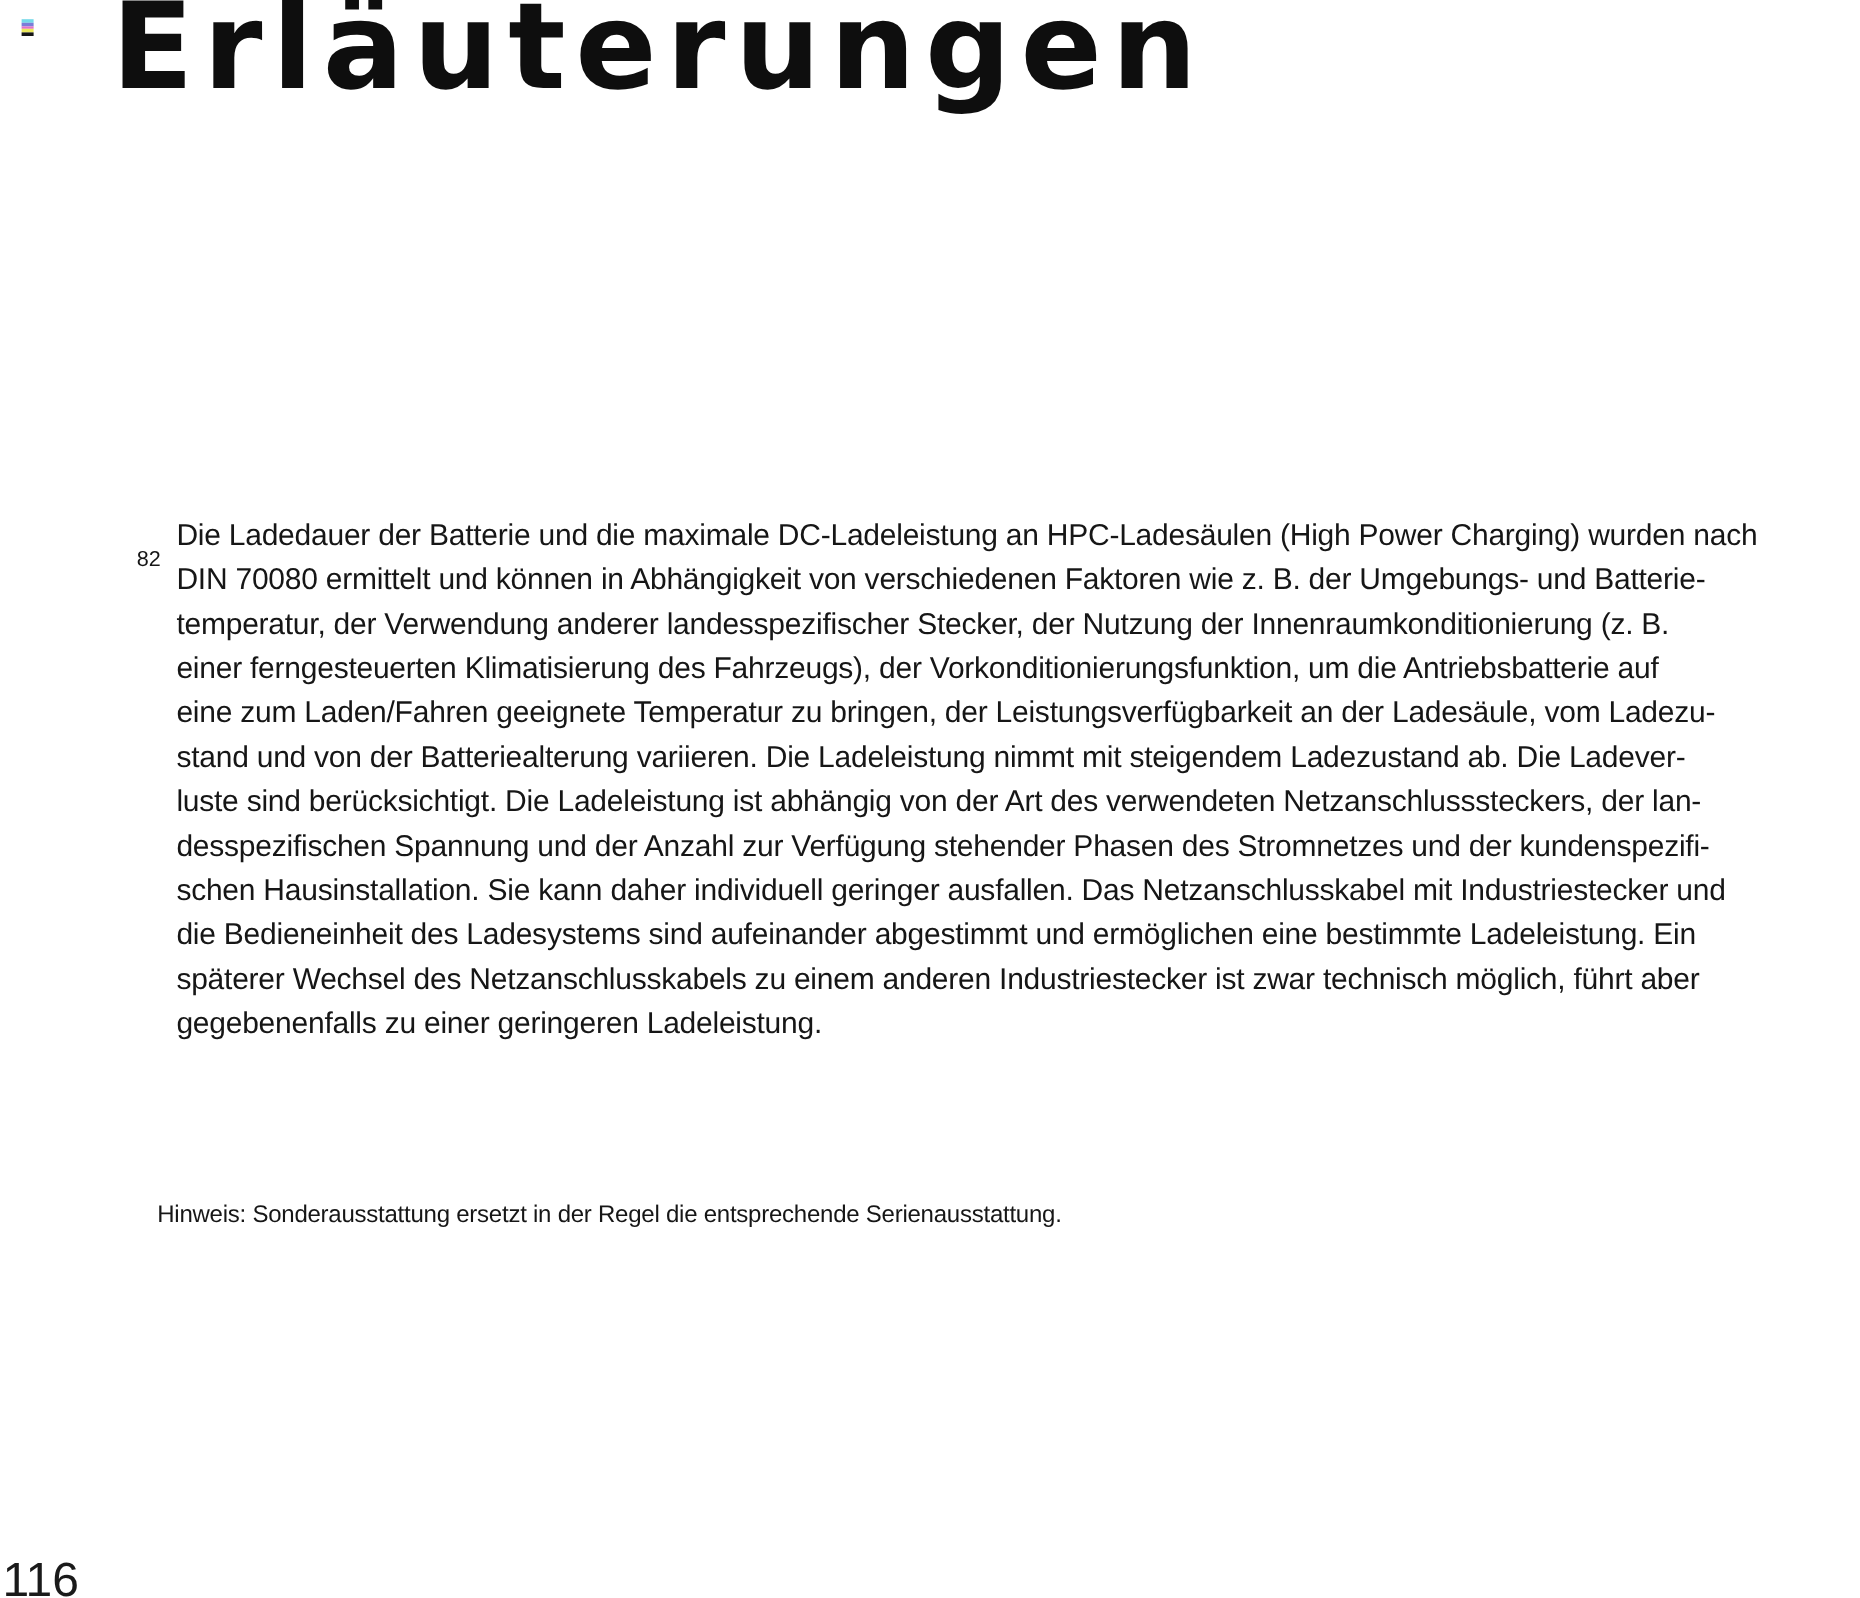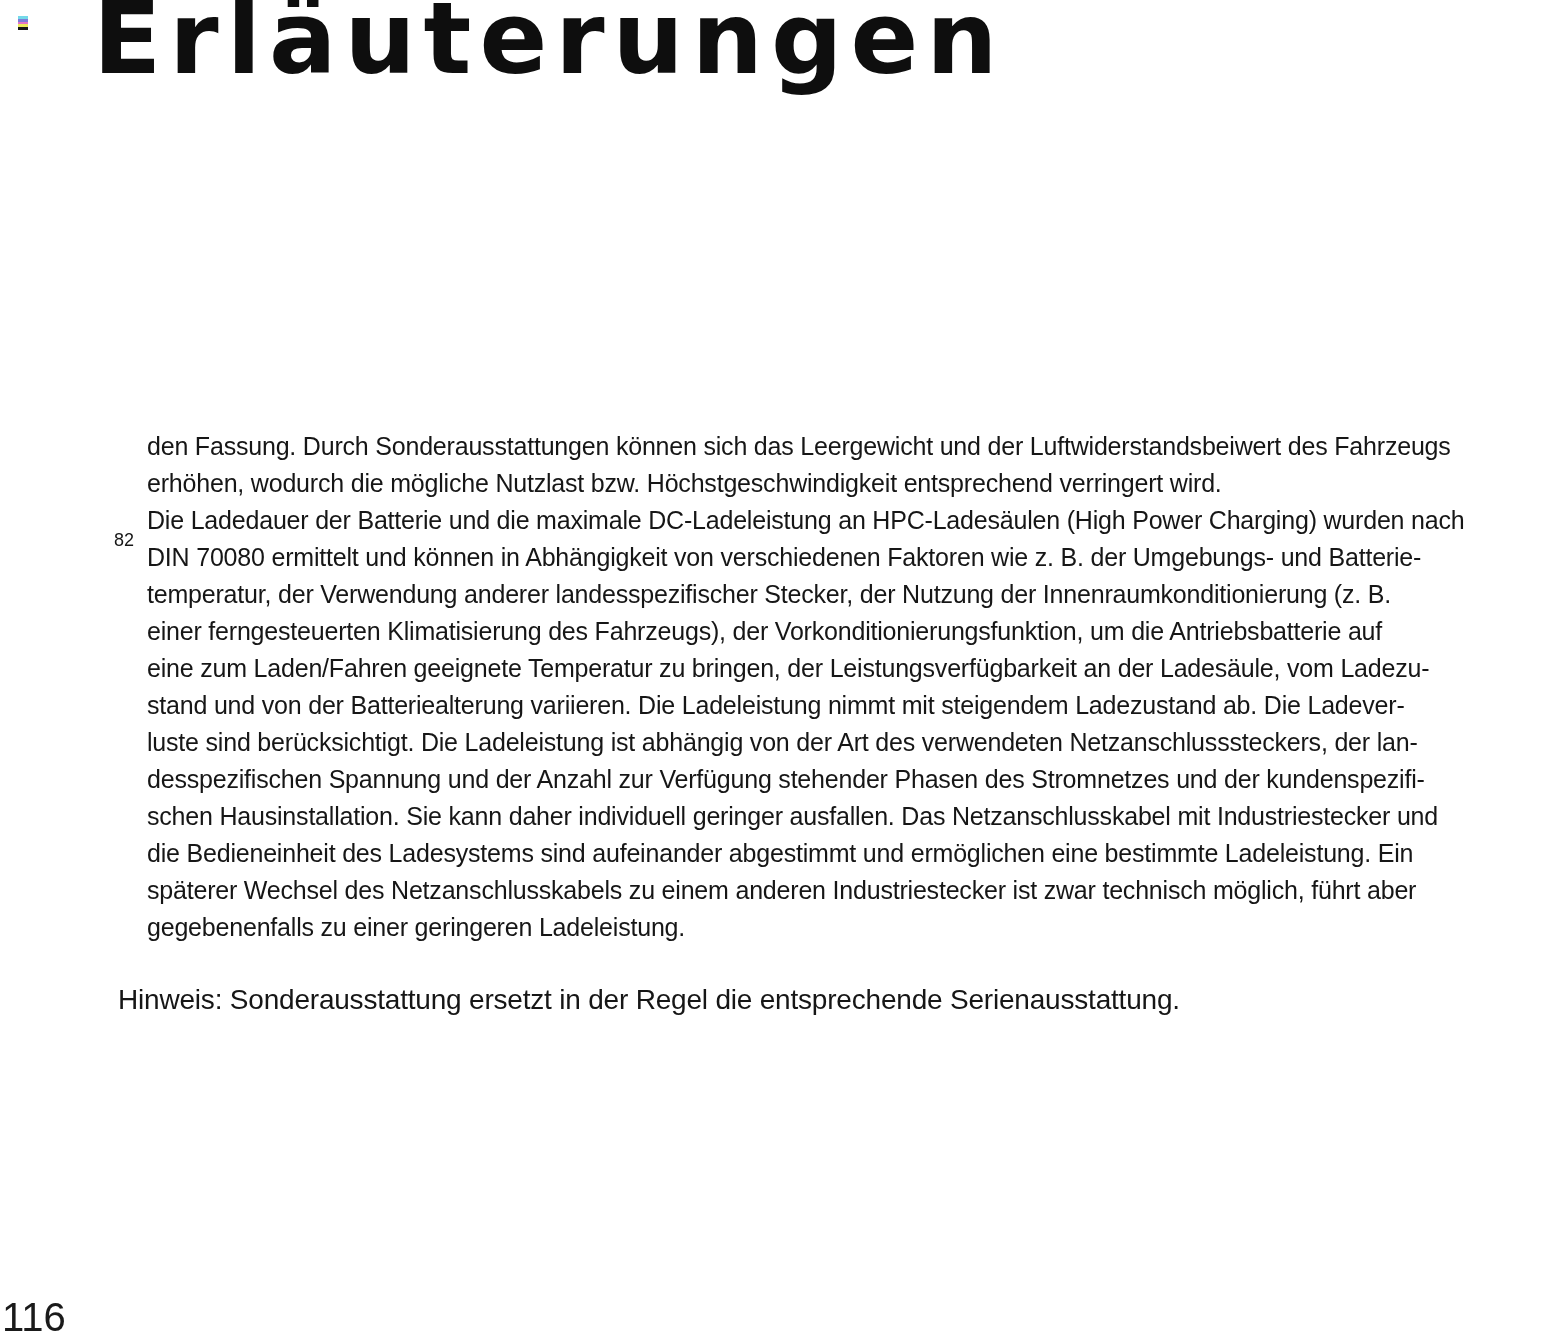--- a/index.html
+++ b/index.html
@@ -58,22 +58,22 @@
     left: -33px;
     top: 20px;
     font-size: 18px;
     letter-spacing: 0;
   }
 
   .note {
     position: absolute;
     left: 118px;
     top: 981px;
-    margin: 0;
-    font-size: 28px;
+    margin: 13px;
+    font-size: 20px;
     line-height: 37px;
     letter-spacing: -0.2px;
     white-space: pre;
   }
 
   .pagenum {
     position: absolute;
     left: 2px;
     top: 1297px;
     font-size: 40px;
@@ -90,22 +90,20 @@
     <span style="background: rgb(116, 217, 233);"></span>
     <span style="background: rgb(123, 125, 216);"></span>
     <span style="background: rgb(226, 115, 200);"></span>
     <span style="background: rgb(236, 233, 92);"></span>
     <span style="background: rgb(22, 22, 22);"></span>
   </div>
 
   <h1 class="title">Erläuterungen</h1>
 
   <main class="textblock">
-    <p>den Fassung. Durch Sonderausstattungen können sich das Leergewicht und der Luftwiderstandsbeiwert des Fahrzeugs
-erhöhen, wodurch die mögliche Nutzlast bzw. Höchstgeschwindigkeit entsprechend verringert wird.</p>
 
     <div class="footnote">
       <span class="fn-marker">82</span>
       <p>Die Ladedauer der Batterie und die maximale DC-Ladeleistung an HPC-Ladesäulen (High Power Charging) wurden nach
 DIN 70080 ermittelt und können in Abhängigkeit von verschiedenen Faktoren wie z. B. der Umgebungs- und Batterie-
 temperatur, der Verwendung anderer landesspezifischer Stecker, der Nutzung der Innenraumkonditionierung (z. B.
 einer ferngesteuerten Klimatisierung des Fahrzeugs), der Vorkonditionierungsfunktion, um die Antriebsbatterie auf
 eine zum Laden/Fahren geeignete Temperatur zu bringen, der Leistungsverfügbarkeit an der Ladesäule, vom Ladezu-
 stand und von der Batteriealterung variieren. Die Ladeleistung nimmt mit steigendem Ladezustand ab. Die Ladever-
 luste sind berücksichtigt. Die Ladeleistung ist abhängig von der Art des verwendeten Netzanschlusssteckers, der lan-

